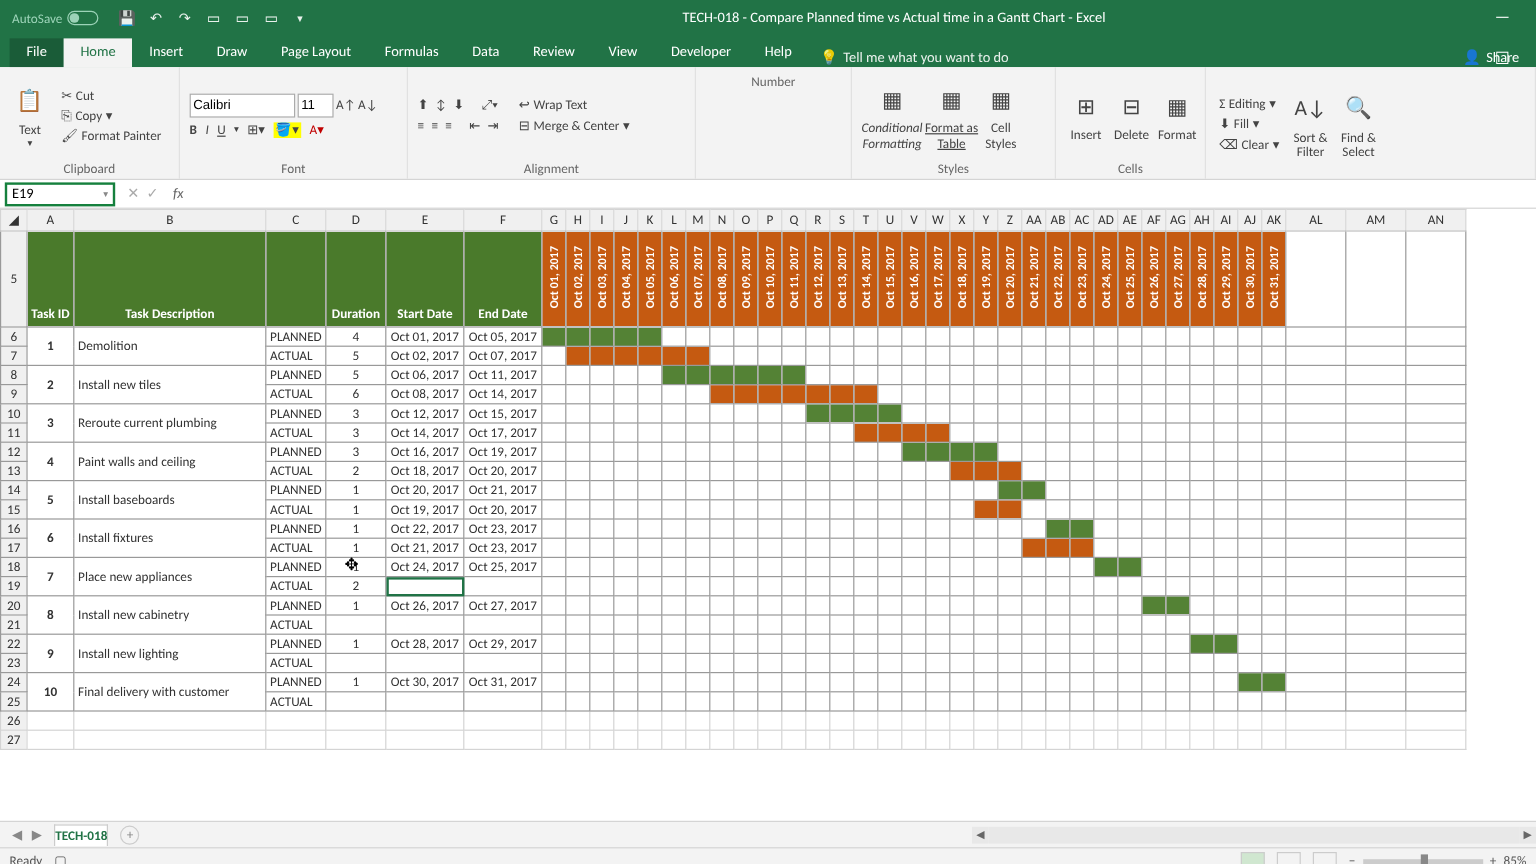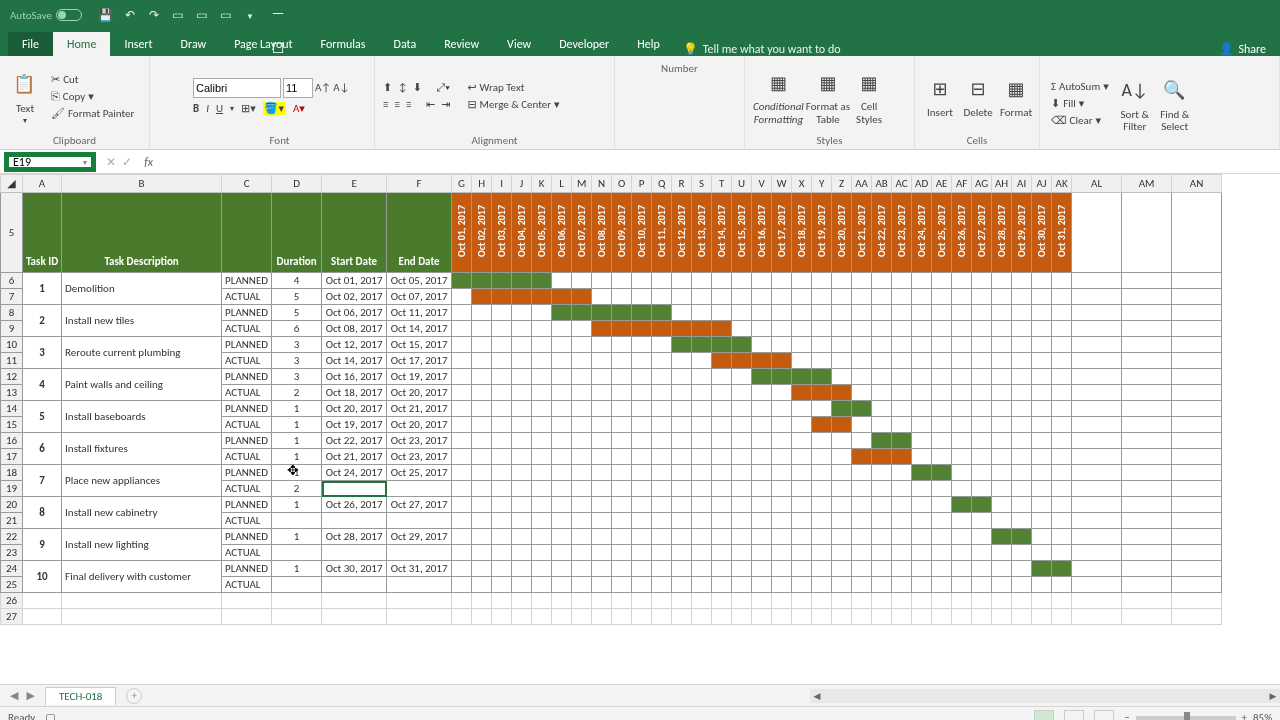--- a/index.html
+++ b/index.html
@@ -34,21 +34,21 @@
 .hbtn { display:flex; align-items:center; gap:3px; padding:1px 3px; white-space:nowrap;}
 .bigicon { width:34px; height:34px; display:flex; flex-direction:column; align-items:center; justify-content:center; font-size:18px;}
 .bigbtn { display:flex; flex-direction:column; align-items:center; gap:1px; line-height:1.1; text-align:center;}
 select.fake, input.fake { border:1px solid #ababab; background:#fff; font-size:11px; padding:1px 2px;}
 .fontname { width:88px; height:20px;}
 .fontsize { width:30px; height:20px;}
 .numfmt { width:108px; height:20px;}
 
 
 .fbar { height: 24px; display:flex; align-items:center; border-bottom:1px solid #d4d4d4; background:#fff;}
-.namebox { width: 92px; border:5px solid #15803d; margin:2px 4px; height:20px; display:flex; align-items:center; padding:0 4px; font-size:12px;}
+.namebox { width: 92px; border:2px solid #15803d; margin:2px 4px; height:20px; display:flex; align-items:center; padding:0 4px; font-size:12px;}
 .namebox span:last-child{margin-left:auto; font-size:8px; color:#888;}
 .fbtns { display:flex; gap:6px; padding:0 6px; color:#aaa;}
 .fx { padding:0 6px; color:#666; font-style:italic;}
 .fval { flex:1; border:none; height:20px; padding:0 4px; font-size:12px;}
 
 
 .gridwrap { position:relative; height: 510px; overflow:hidden; }
 table.grid { border-collapse: collapse; table-layout: fixed; }
 .grid th, .grid td { border: 1px solid #d4d4d4; font-size: 11px; color:#333; overflow:hidden; white-space:nowrap; text-overflow:clip;}
 .grid th { background:#f0f0f0; font-weight:normal; text-align:center; height:18px;}
@@ -69,21 +69,21 @@
 .dt { color:#4a7a2b; text-align:center !important; font-size:10px;}
 .dt2 { color:#c55a11; text-align:center !important; font-size:10px;}
 .gg { background:#548235;}
 .go { background:#c55a11;}
 .sel { outline:2px solid #217346; outline-offset:-2px;}
 .tbl td, .tbl th {border:1px solid #999;}
 
 
 .sheettabs { height:22px; background:#f3f3f3; border-top:1px solid #d4d4d4; display:flex; align-items:center; font-size:11px;}
 .sheettabs .nav{padding:0 10px; color:#888; display:flex; gap:8px;}
-.sheettabs .stab { background:#fff; border:1px solid #ccc; border-bottom:none; padding:2px 13px; color:#217346; font-weight:normal;}
+.sheettabs .stab { background:#fff; border:1px solid #ccc; border-bottom:none; padding:2px 0; color:#217346; font-weight:bold;}
 .sheettabs .add{ margin-left:10px; width:16px;height:16px; border:1px solid #ccc; border-radius:50%; text-align:center; line-height:14px; color:#888;}
 .hscroll { margin-left:auto; width:470px; height:14px; display:flex; align-items:center;}
 .hscroll .track{flex:1; background:#e8e8e8; height:14px; position:relative;}
 .hscroll .arrow{width:14px;height:14px;background:#e8e8e8;text-align:center;font-size:9px;line-height:14px;color:#666;}
 
 
 .status { height:22px; background:#f3f3f3; border-top:1px solid #d4d4d4; display:flex; align-items:center; font-size:11px; color:#555; padding:0 8px;}
 .status .right{margin-left:auto; display:flex; align-items:center; gap:10px;}
 .viewbtn{width:20px;height:16px;border:1px solid #ccc;}
 .viewbtn.active{background:#d0e7d0;}
@@ -105,20 +105,21 @@
     <div class="qat">
       <span>💾</span>
       <span>↶</span>
       <span>↷</span>
       <span>▭</span>
       <span>▭</span>
       <span>▭</span>
       <span style="font-size:9px">▾</span>
     </div>
   </div>
+  <div class="title">TECH-018 - Compare Planned time vs Actual time in a Gantt Chart  -  Excel</div>
   <div class="right">
     <span>Sign in</span>
     <span class="wbtn">▭</span>
     <span class="wbtn">—</span>
     <span class="wbtn">☐</span>
     <span class="wbtn">✕</span>
   </div>
 </div>
 
 <div class="ribtabs">
@@ -146,21 +147,21 @@
           <span style="font-size:8px">▾</span>
         </div>
       <div class="vcol">
         <div class="hbtn">✂ <span>Cut</span></div>
         <div class="hbtn">⎘ <span>Copy</span> ▾</div>
         <div class="hbtn">🖌 <span>Format Painter</span></div>
       </div>
     </div>
     <div class="label">Clipboard</div>
   </div>
-  <div class="ribbox" style="width:190px;margin-left:35px;">
+  <div class="ribbox" style="width:190px;">
     <div class="body">
         <div class="vcol" style="gap:4px;">
       <div style="display:flex;gap:2px;align-items:center;">
         <input class="fake fontname" value="Calibri" style="">
         <input class="fake fontsize" value="11" style="">
         <span>A↑</span>
         <span>A↓</span>
       </div>
       <div style="display:flex;gap:7px;align-items:center;">
         <b>B</b>
@@ -193,21 +194,21 @@
   </div>
   <div class="ribbox" style="width:170px;">
     <div class="body" style="gap:2px;">
       <div class="bigbtn">
           <div class="bigicon">▦</div>
           <span style="white-space:pre-line;font-style:italic;">Conditional
 Formatting</span>
         </div>
       <div class="bigbtn">
           <div class="bigicon">▦</div>
-          <span style="white-space:pre-line;">Format as
+          <span style="white-space:pre-line;text-decoration:underline;">Format as
 Table</span>
         </div>
       <div class="bigbtn">
           <div class="bigicon">▦</div>
           <span style="white-space:pre-line;">Cell
 Styles</span>
         </div>
     </div>
     <div class="label">Styles</div>
   </div>
@@ -224,21 +225,21 @@
       <div class="bigbtn">
           <div class="bigicon">▦</div>
           <span>Format</span>
         </div>
     </div>
     <div class="label">Cells</div>
   </div>
   <div class="ribbox" style="flex:1;">
     <div class="body">
       <div class="vcol">
-        <div class="hbtn">Σ <span>AutoSum</span> ▾</div>
+        <div class="hbtn">Σ <span>Editing</span> ▾</div>
         <div class="hbtn">⬇ <span>Fill</span> ▾</div>
         <div class="hbtn">⌫ <span>Clear</span> ▾</div>
       </div>
       <div class="bigbtn">
           <div class="bigicon">A↓</div>
           <span style="white-space:pre-line;">Sort &amp;
 Filter</span>
         </div>
       <div class="bigbtn">
           <div class="bigicon">🔍</div>

